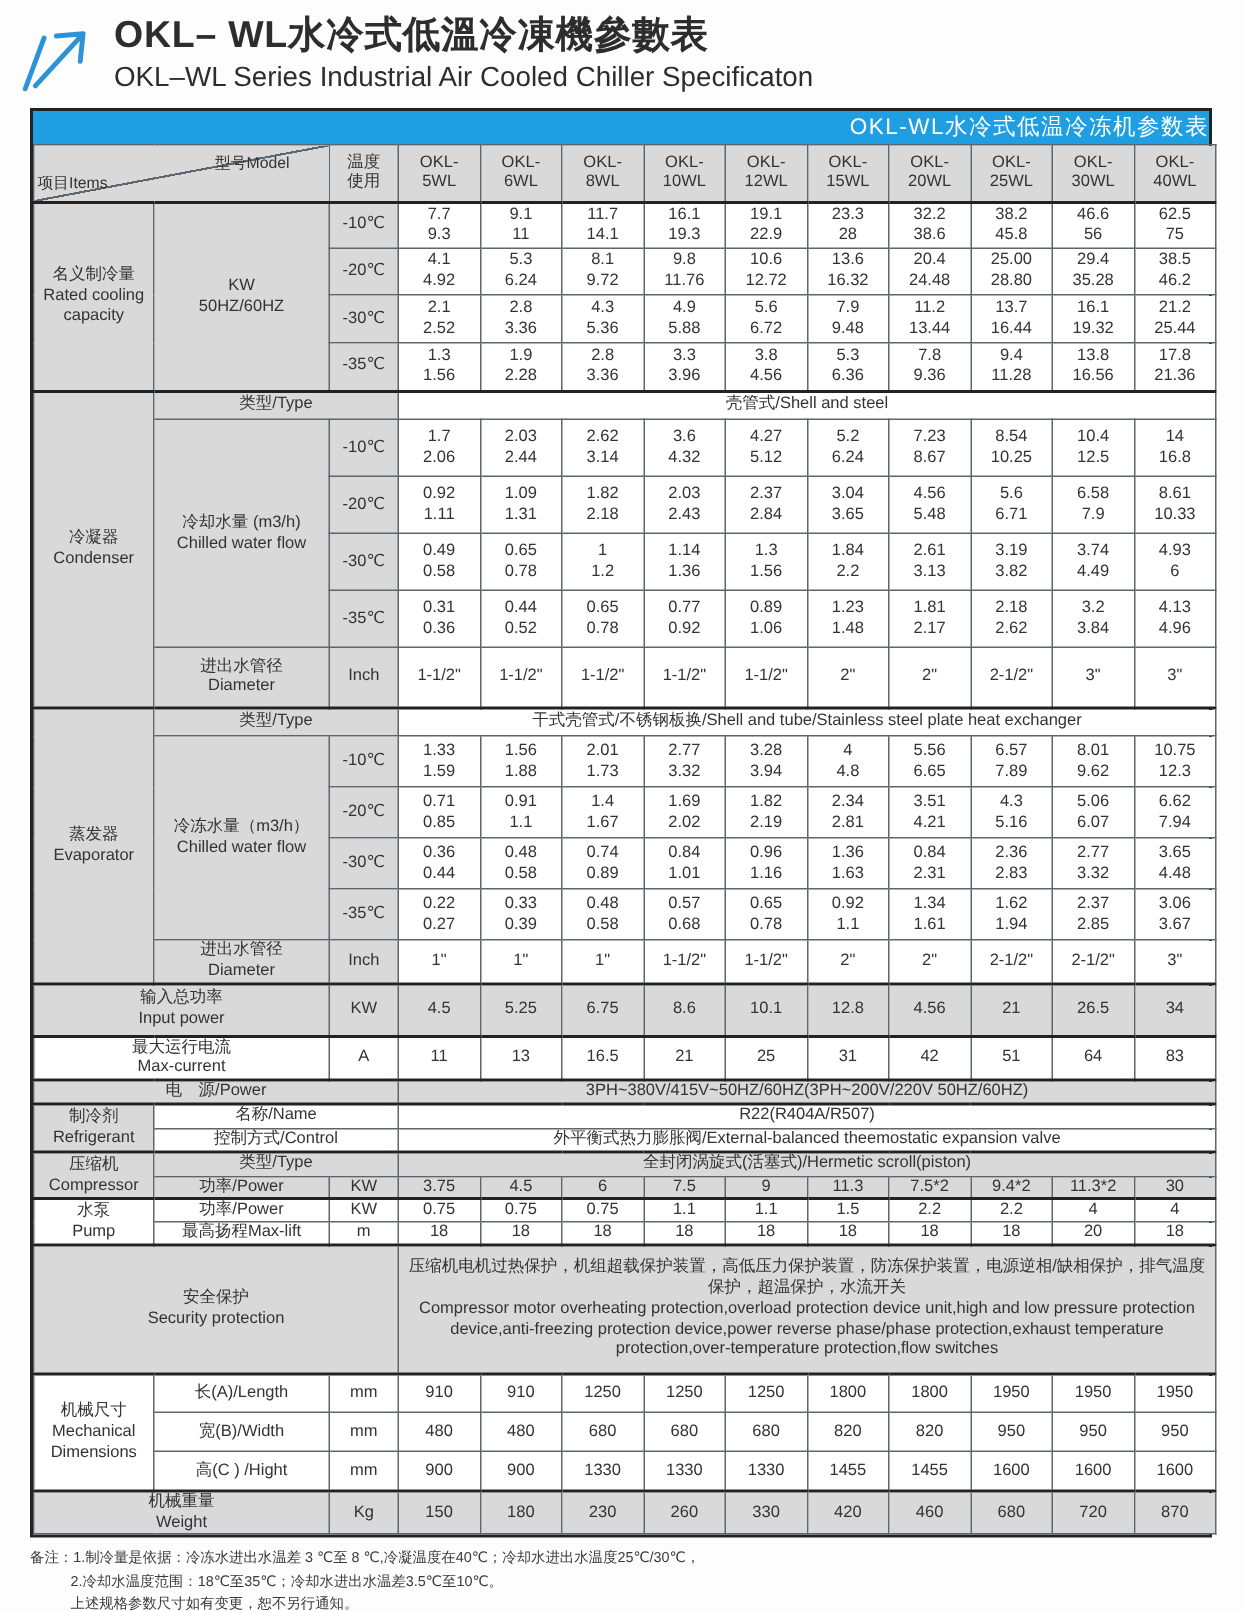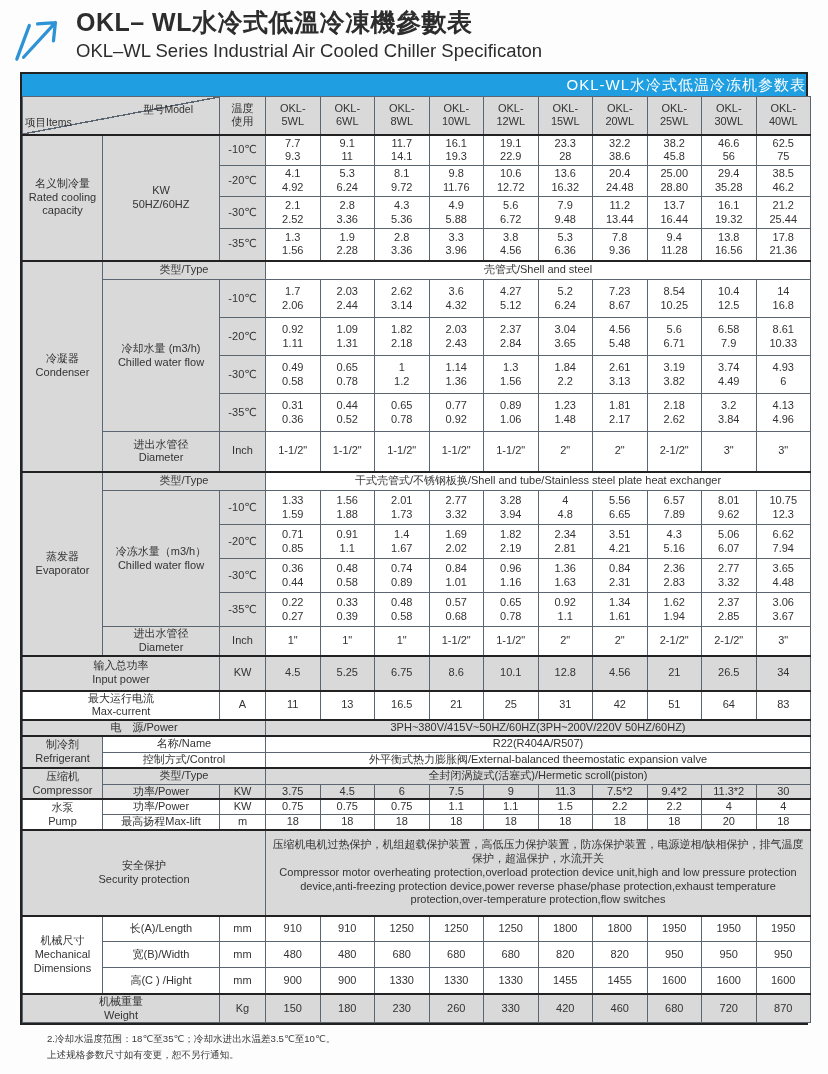--- a/index.html
+++ b/index.html
@@ -578,17 +578,18 @@
             <td class="g">460</td>
             <td class="g">680</td>
             <td class="g">720</td>
             <td class="g">870</td>
           </tr>
         </tbody>
     </table>
   </div>
 
   <div class="notes">
+    <div>备注：1.制冷量是依据：冷冻水进出水温差 3 ℃至 8 ℃,冷凝温度在40℃；冷却水进出水温度25℃/30℃，</div>
     <div class="ind">2.冷却水温度范围：18℃至35℃；冷却水进出水温差3.5℃至10℃。</div>
     <div class="ind">上述规格参数尺寸如有变更，恕不另行通知。</div>
 
   </div>
 </div>
 
 </body></html>

